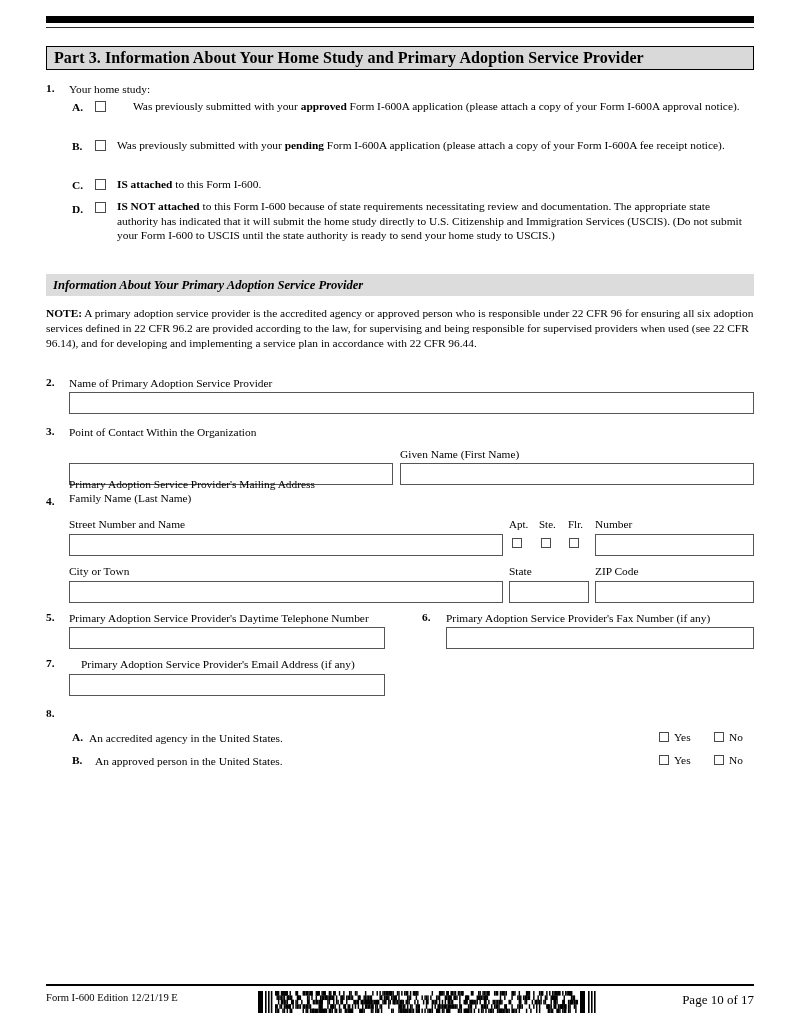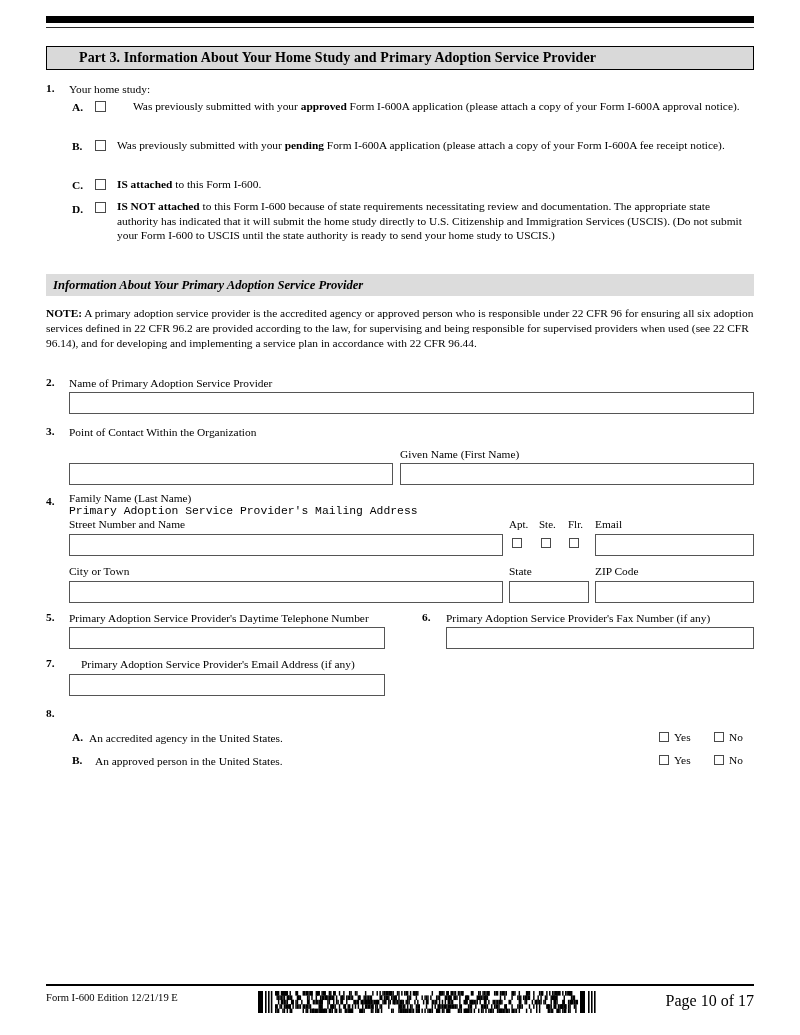--- a/index.html
+++ b/index.html
@@ -45,24 +45,24 @@
     width: 708px;
     height: 24px;
     background: #d9d9d9;
     border: 1px solid #000;
     box-sizing: border-box;
     display: flex;
     align-items: center;
   }
   .part-band .part-title {
     font-weight: bold;
-    font-size: 14px;
+    font-size: 16px;
+    padding-left: 7px;
     letter-spacing: .1px;
     white-space: nowrap;
-    margin-left: 32px;
   }
 
   
   .sub-band {
     position: absolute;
     left: 46px; top: 274px;
     width: 708px;
     height: 22px;
     background: #dcdcdc;
     display: flex;
@@ -133,21 +133,21 @@
   }
   .foot-left {
     position: absolute;
     left: 46px; top: 992px;
     font-size: 10.6px;
     white-space: nowrap;
   }
   .foot-right {
     position: absolute;
     right: 46px; top: 992px;
-    font-size: 16px;
+    font-size: 13px;
     white-space: nowrap;
   }
   .barcode {
     position: absolute;
     left: 258px; top: 991px;
     width: 348px; height: 22px;
     overflow: hidden;
   }
   .barcode svg { display: block; }
 </style>
@@ -195,35 +195,35 @@
   <div class="num" style="left:46px; top:425px;">3.</div>
   <div class="lbl" style="left:69px; top:425px;">Point of Contact Within the Organization</div>
 
   <div class="lbl" style="left:69px; top:447px;margin-top:44px;">Family Name (Last Name)</div>
   <div class="fbox" style="left:69px; top:463px; width:324px; height:22px;"></div>
 
   <div class="lbl" style="left:400px; top:447px;">Given Name (First Name)</div>
   <div class="fbox" style="left:400px; top:463px; width:354px; height:22px;"></div>
 
   <div class="num" style="left:46px; top:495px;">4.</div>
-  <div class="lbl" style="left:69px; top:504px;font-family:Liberation Mono, monospace;">Primary Adoption Service Provider's Mailing Address</div>
+  <div class="lbl" style="left:69px; top:477px;">Primary Adoption Service Provider's Mailing Address</div>
 
   <div class="lbl" style="left:69px; top:517px;">Street Number and Name</div>
   <div class="fbox" style="left:69px; top:534px; width:434px; height:22px;"></div>
 
   <div class="lbl-sm" style="left:509px; top:517px;">Apt.</div>
   <div class="cbox-sm" style="left:512px; top:538px;"></div>
 
   <div class="lbl-sm" style="left:539px; top:517px;">Ste.</div>
   <div class="cbox-sm" style="left:541px; top:538px;"></div>
 
   <div class="lbl-sm" style="left:568px; top:517px;">Flr.</div>
   <div class="cbox-sm" style="left:569px; top:538px;"></div>
 
-  <div class="lbl" style="left:595px; top:517px;">Email</div>
+  <div class="lbl" style="left:595px; top:517px;">Number</div>
   <div class="fbox" style="left:595px; top:534px; width:159px; height:22px;"></div>
 
   <div class="lbl" style="left:69px; top:564px;">City or Town</div>
   <div class="fbox" style="left:69px; top:581px; width:434px; height:22px;"></div>
 
   <div class="lbl" style="left:509px; top:564px;">State</div>
   <div class="fbox" style="left:509px; top:581px; width:80px; height:22px;"></div>
 
   <div class="lbl" style="left:595px; top:564px;">ZIP Code</div>
   <div class="fbox" style="left:595px; top:581px; width:159px; height:22px;"></div>

